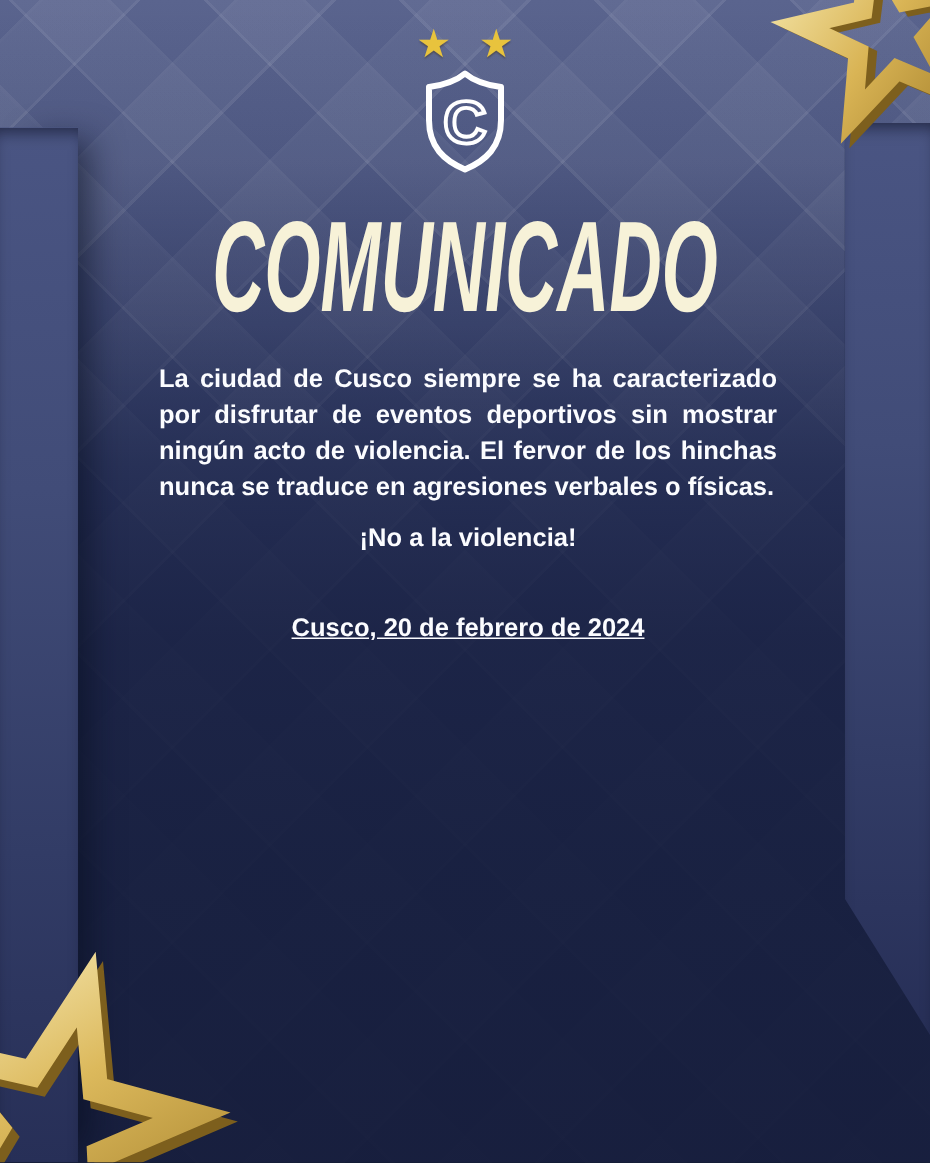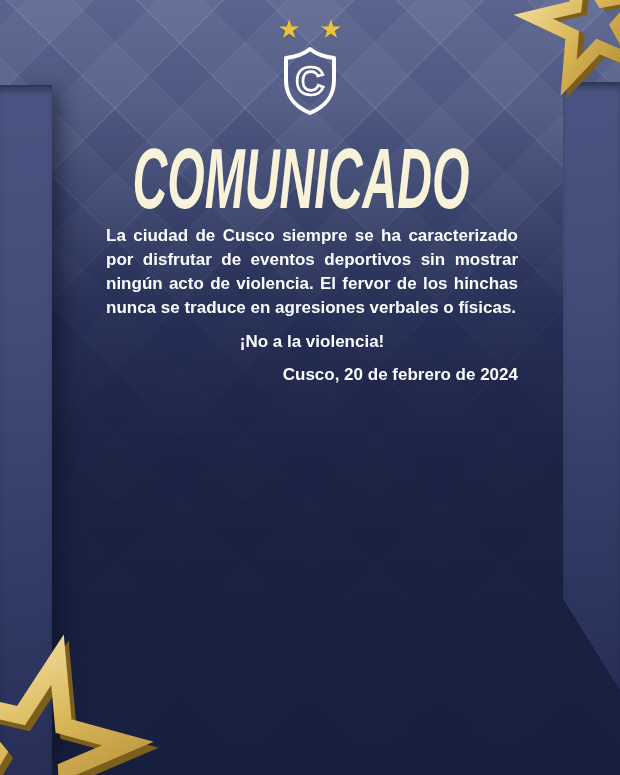--- a/index.html
+++ b/index.html
@@ -54,38 +54,38 @@
   .stars-row { position: absolute; top: 16px; left: 0; width: 100%; text-align: center; }
   .stars-row .star {
     display: inline-block; margin: 0 7px;
     font-size: 26px; line-height: 1; color: #e8c33d;
     text-shadow: 0 1px 1px rgba(60,40,0,0.35);
   }
   .crest { position: absolute; top: 46px; left: 50%; transform: translateX(-50%); }
 
   .title {
     position: absolute; top: 114px; left: 0; width: 100%;
-    text-align: left; line-height: 86px; white-space: nowrap;
+    text-align: center; line-height: 86px; white-space: nowrap;
   }
   .title-inner {
     display: inline-block;
     transform: scaleX(0.56);
     transform-origin: 50% 50%;
     font-size: 86px; font-weight: bold; font-style: italic;
     letter-spacing: 0px; color: #f7f2d8;
   }
 
   .text-block {
-    position: absolute; left: 106px; top: 224px; width: 412px;
+    position: absolute; left: 106px; top: 241px; width: 412px;
     color: #fbfcff;
     font-size: 17px; line-height: 24px; font-weight: bold;
   }
   .text-block p { margin: 0 0 8px 0; text-align: justify; }
-  .text-block p.closing  { text-align: center; margin: 10px 0 9px 0; }
-  .text-block p.dateline { text-align: right;  margin: 0; }
+  .text-block p.closing  { text-align: center; margin: 10px 0 36px 0; }
+  .text-block p.dateline { text-align: center;  margin: 0; text-decoration: underline; }
 </style>
 </head>
 <body>
 
 <div class="poster">
 
   <div class="bg-pattern"></div>
   <div class="bg-shade"></div>
 
   <div class="side-panel left"></div>

